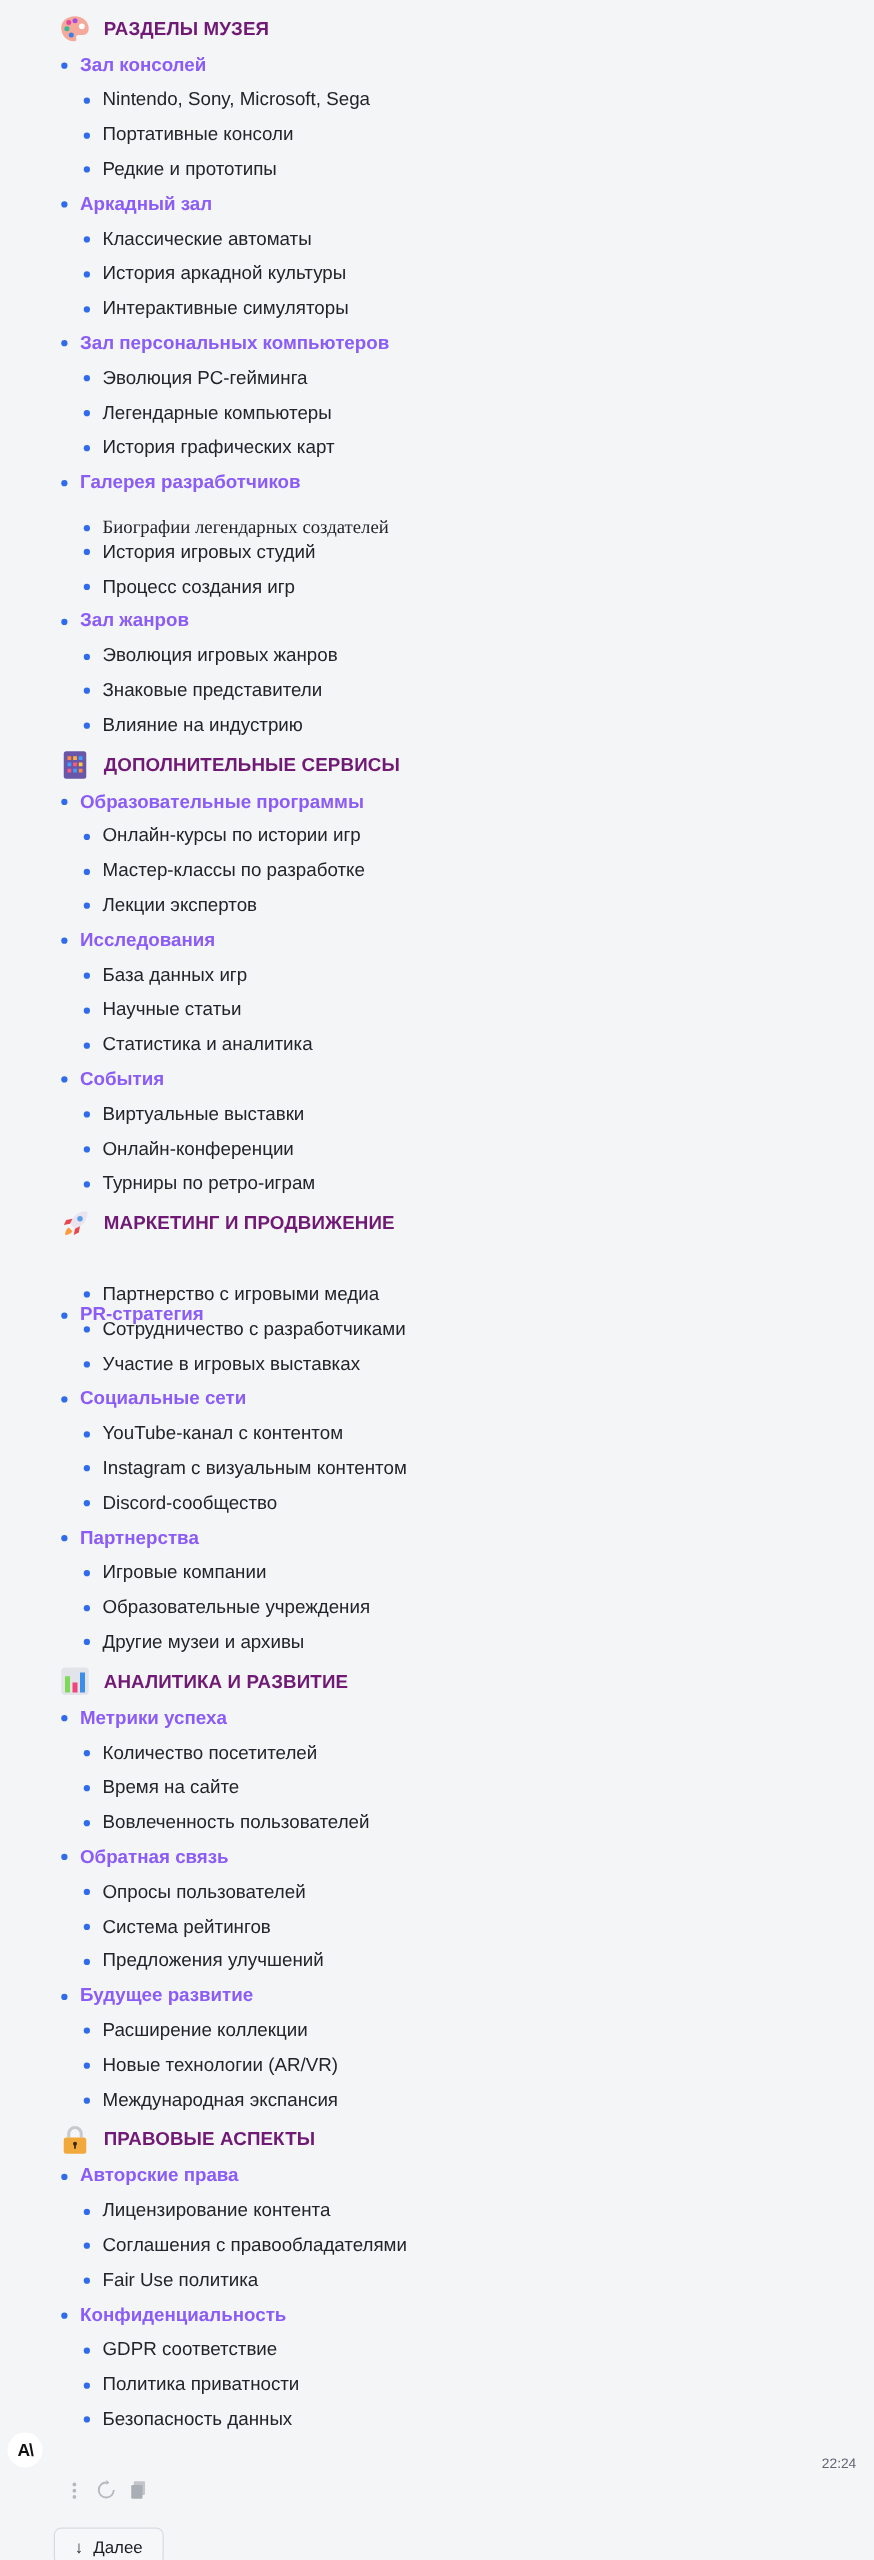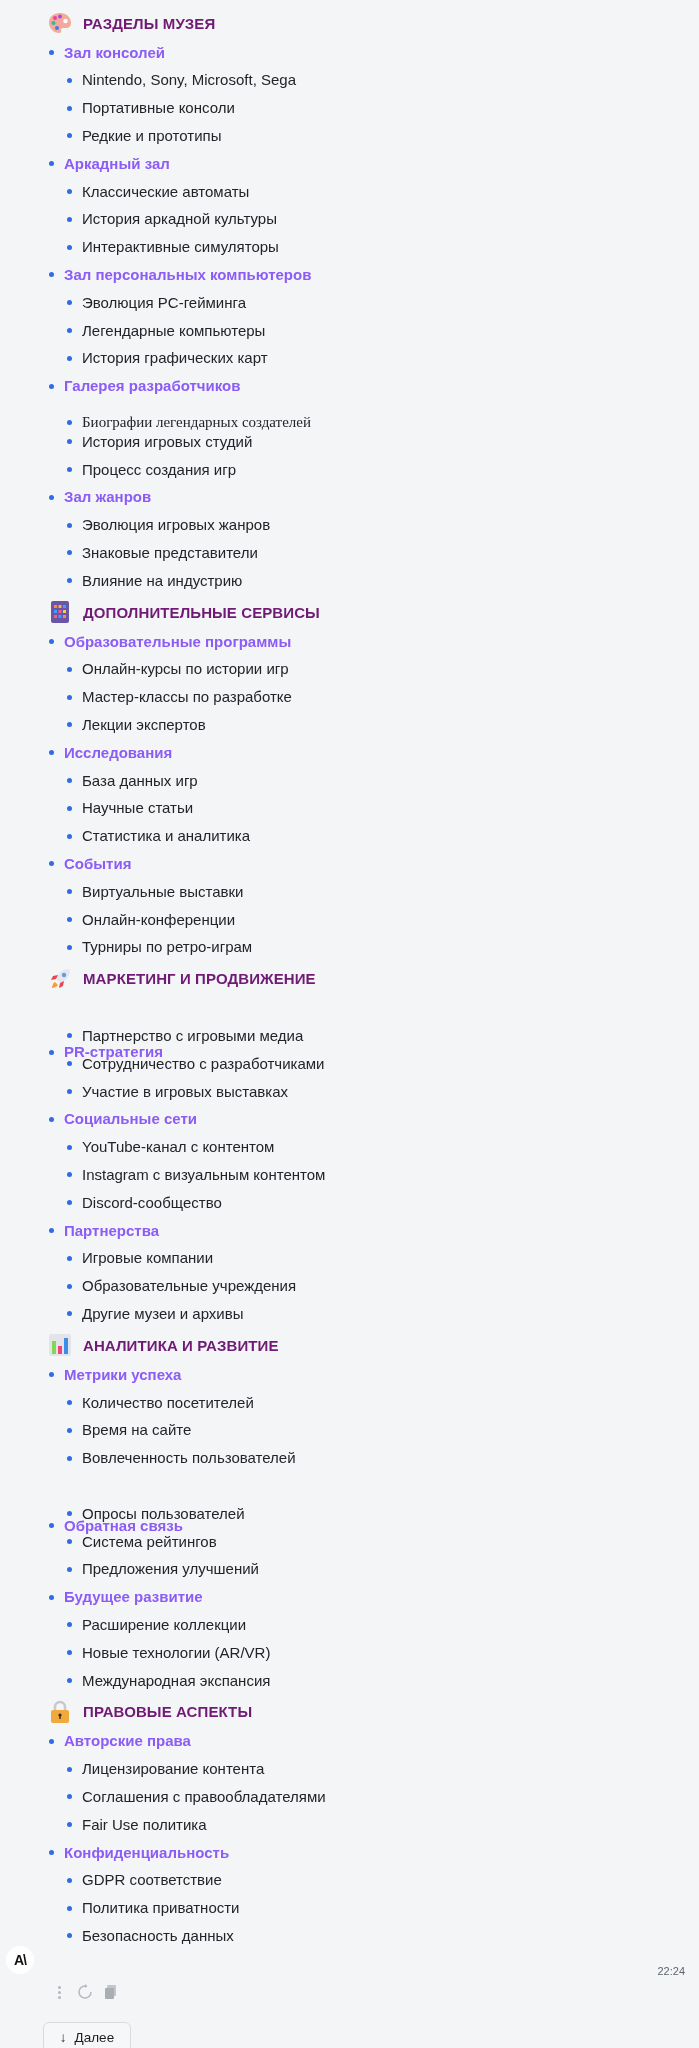--- a/index.html
+++ b/index.html
@@ -305,21 +305,21 @@
       <span class="txt">Количество посетителей</span>
     </div>
     <div class="row l2" style="top: 1418.8px;">
       <span class="dot"></span>
       <span class="txt">Время на сайте</span>
     </div>
     <div class="row l2" style="top: 1446.6px;">
       <span class="dot"></span>
       <span class="txt">Вовлеченность пользователей</span>
     </div>
-    <div class="row l1" style="top: 1474.4px; margin-top: 40px;">
+    <div class="row l1" style="top: 1474.4px;">
       <span class="dot"></span>
       <span class="txt">Обратная связь</span>
     </div>
     <div class="row l2" style="top: 1502.2px;">
       <span class="dot"></span>
       <span class="txt">Опросы пользователей</span>
     </div>
     <div class="row l2" style="top: 1530px;">
       <span class="dot"></span>
       <span class="txt">Система рейтингов</span>

